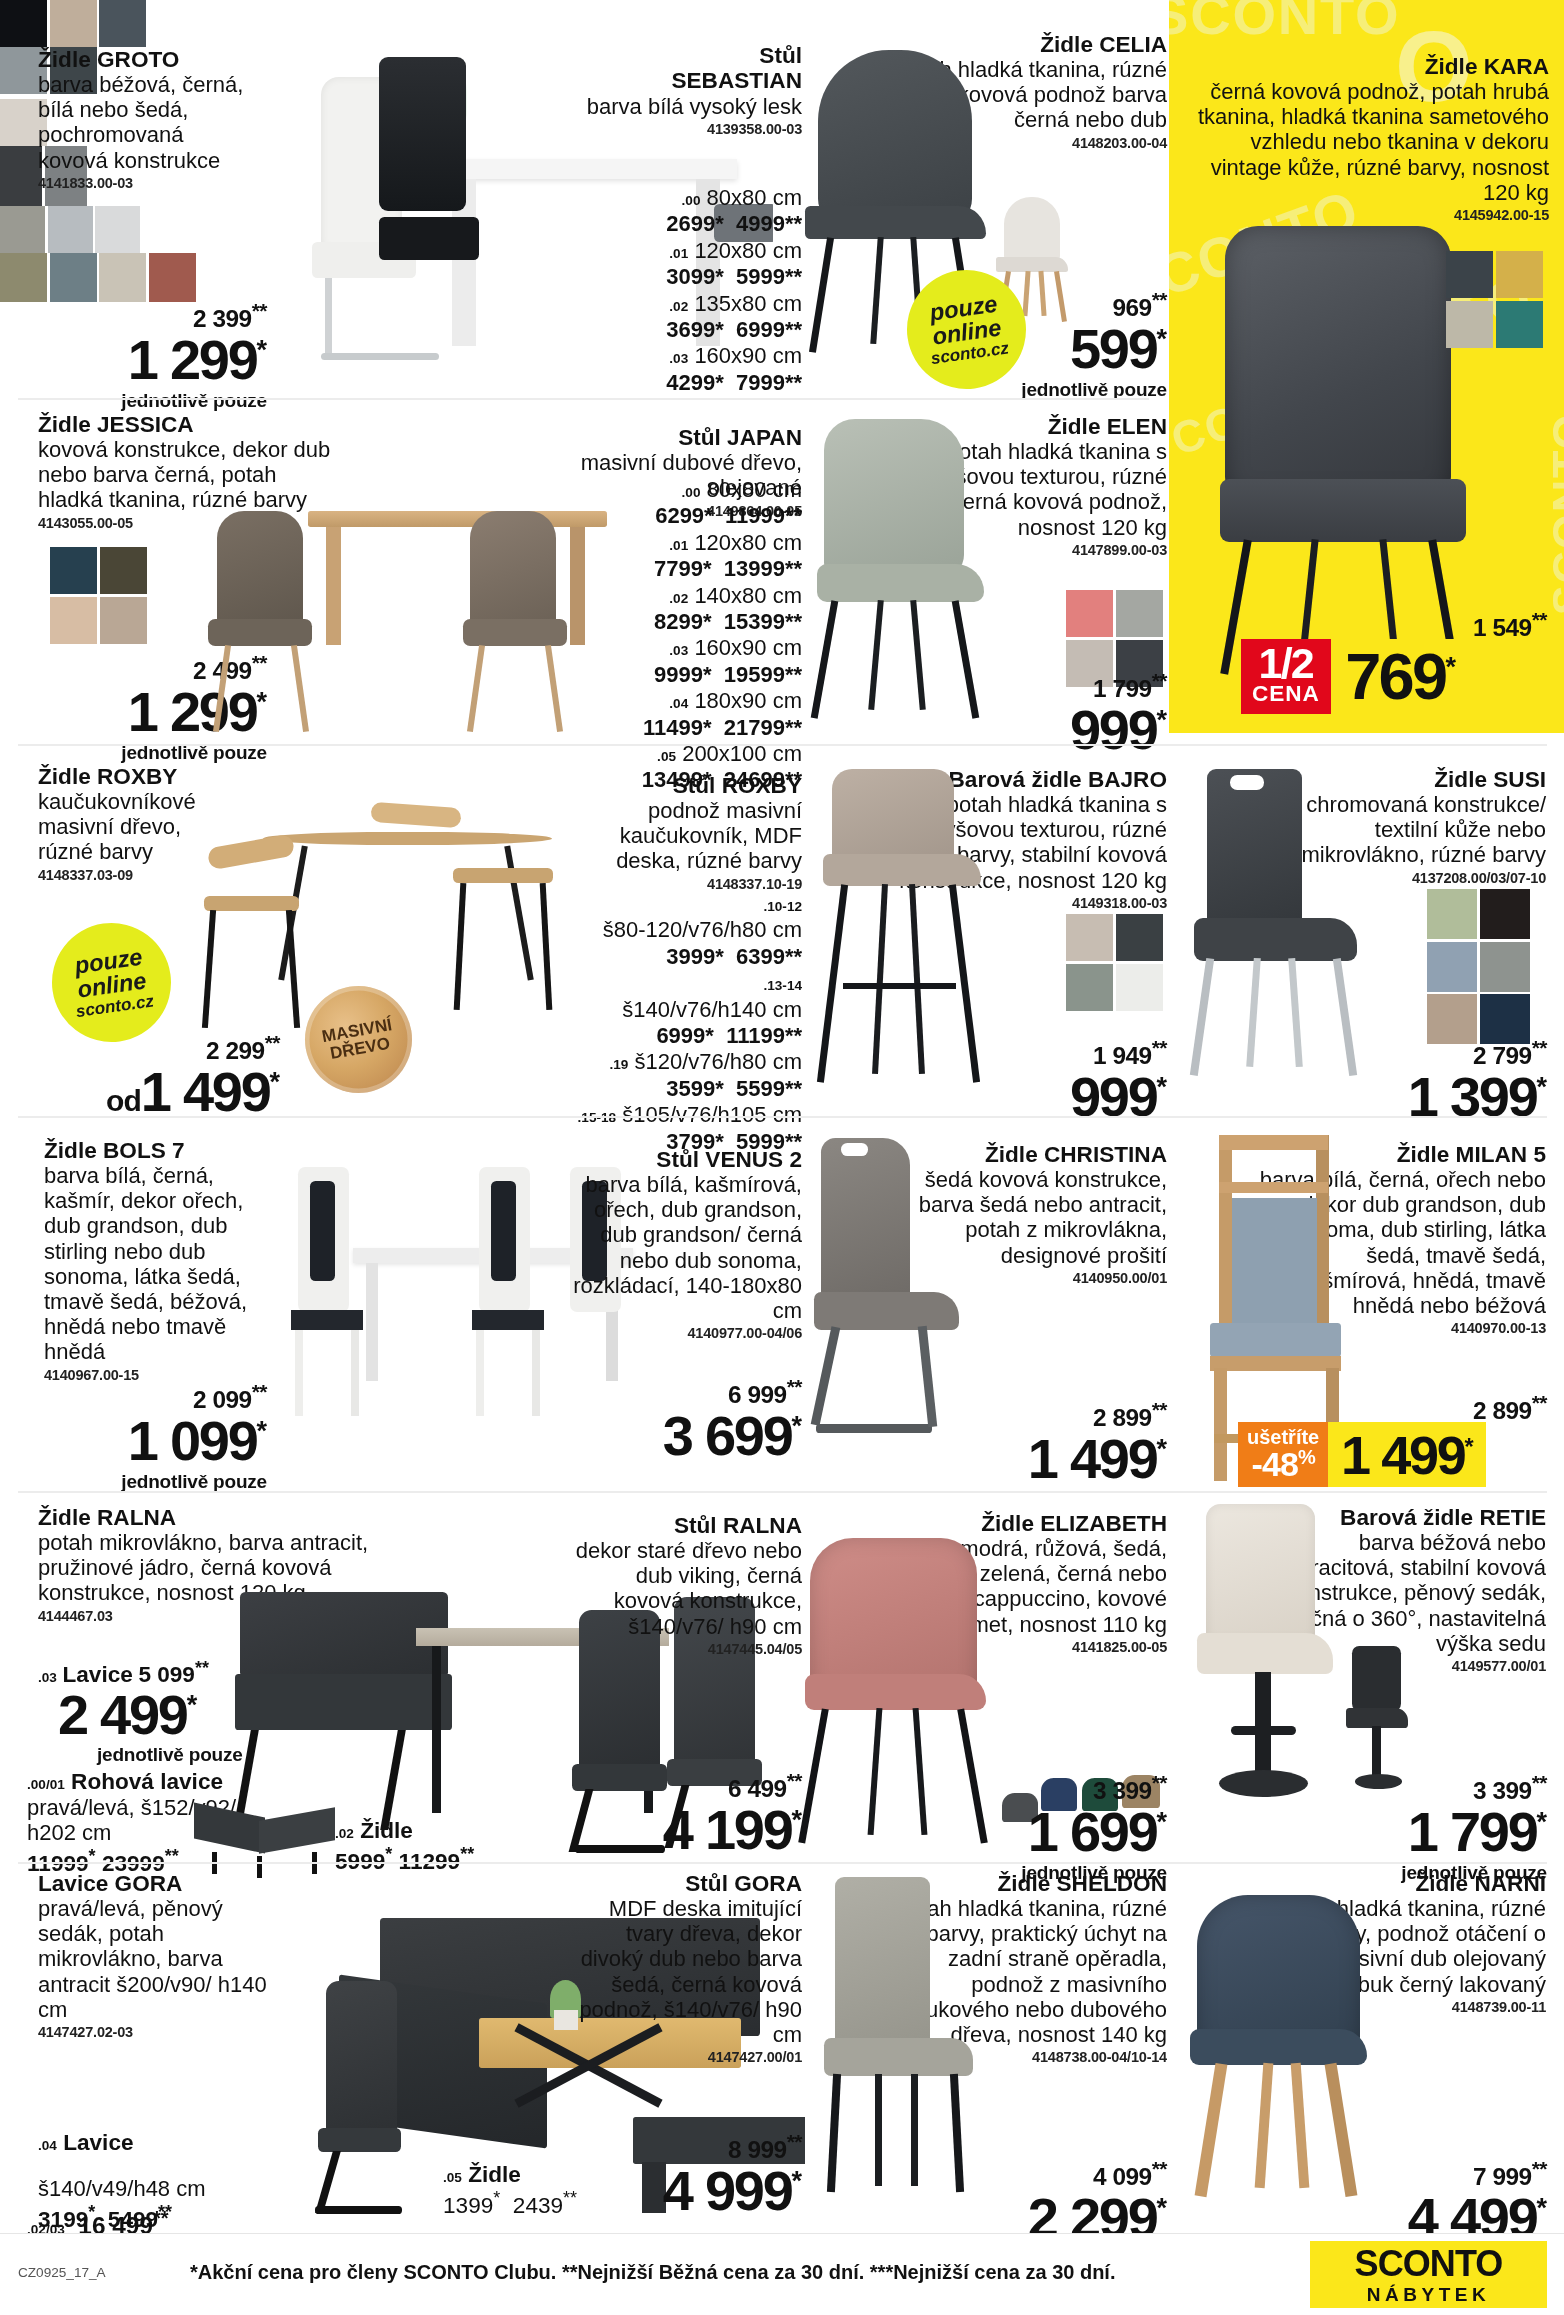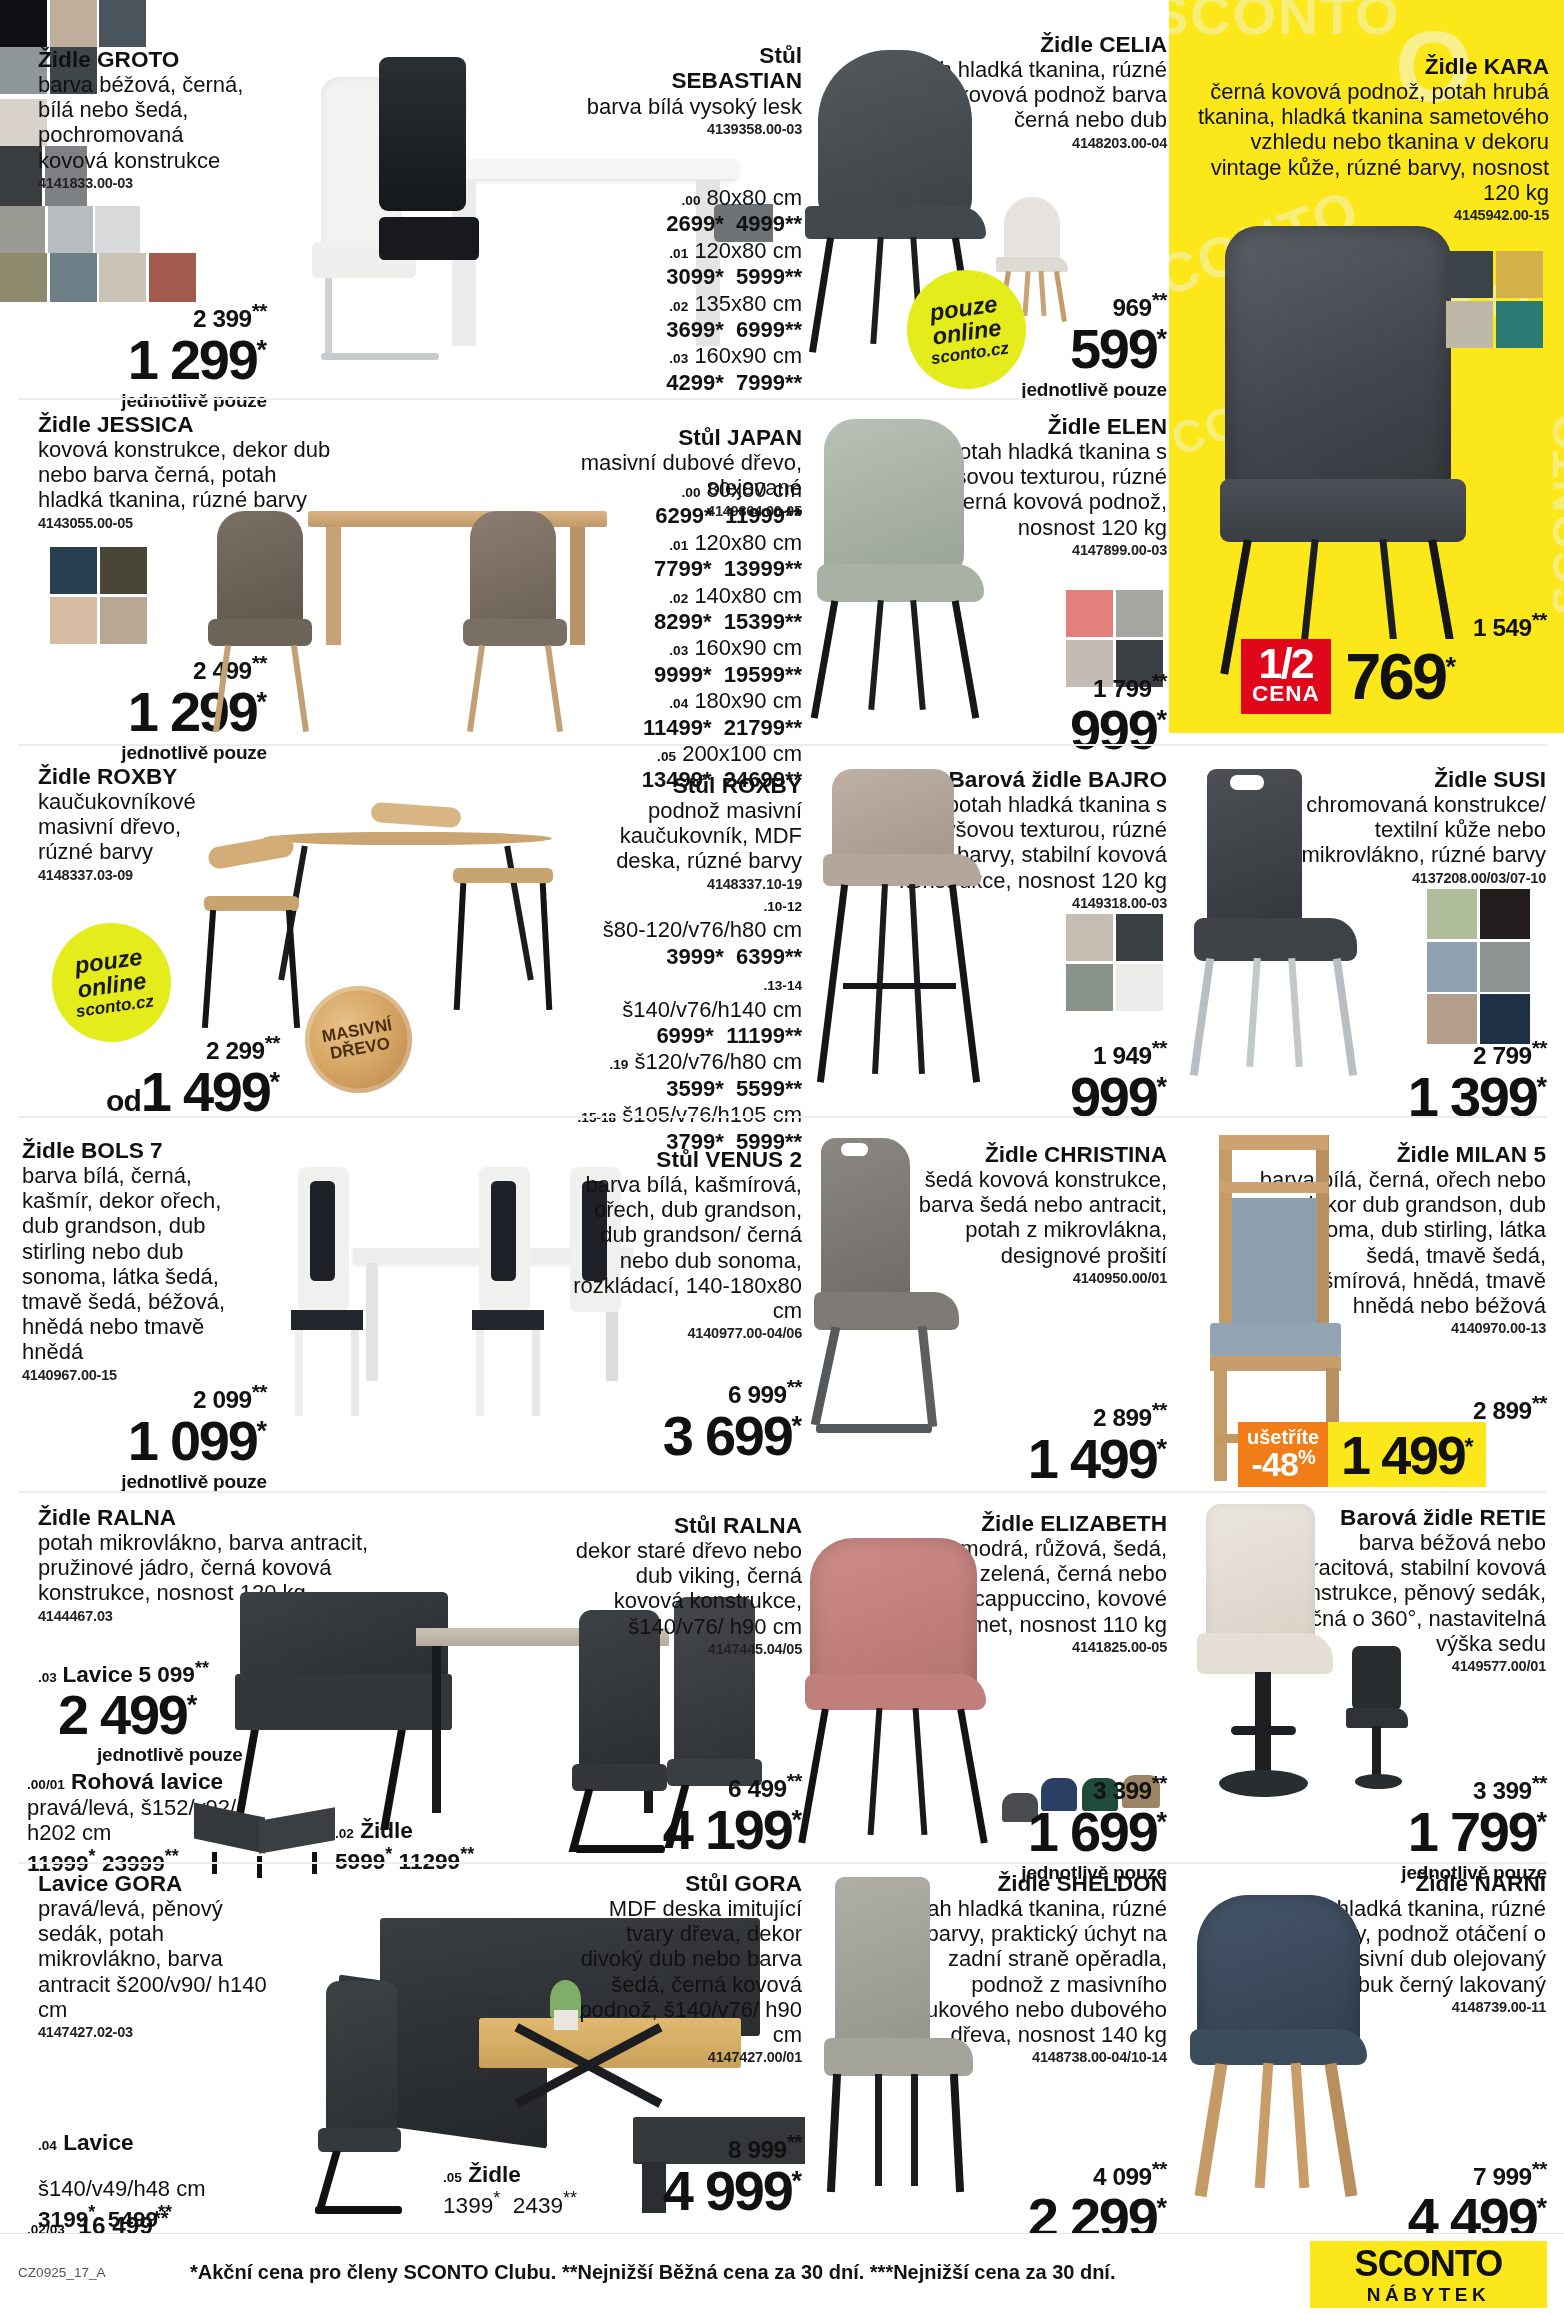--- a/index.html
+++ b/index.html
@@ -426,21 +426,21 @@
     <div style="background:#b39f8c"></div>
     <div style="background:#1d3045"></div>
   </div>
   <div class="cell ta-r" style="left:1294px; top:1036px; width:253px;">
     <div class="old"><span>2 799</span><span class="st">**</span></div>
     <div class="now"><span>1 399</span><span class="st">*</span></div>
   </div>
 
   <div class="divider" style="left:18px; top:1116px; width:1529px; height:1.8px;"></div>
 
-  <div class="cell" style="left:22px; top:1138px; width:222px;">
+  <div class="cell" style="left:44px; top:1138px; width:222px;">
     <div class="title">Židle BOLS 7</div>
     <div class="desc">barva bílá, černá, kašmír, dekor ořech, dub grandson, dub stirling nebo dub sonoma, látka šedá, tmavě šedá, béžová, hnědá nebo tmavě hnědá</div>
     <div class="code">4140967.00-15</div>
   </div>
   <div class="cell ta-r" style="left:18px; top:1380px; width:249px;">
     <div class="old"><span>2 099</span><span class="st">**</span></div>
     <div class="now"><span>1 099</span><span class="st">*</span></div>
     <div class="note" style="margin-top:3.6px">jednotlivě pouze</div>
   </div>
   <div class="img" style="left:208px;top:1158px;width:507px;height:271px;overflow:hidden;">

